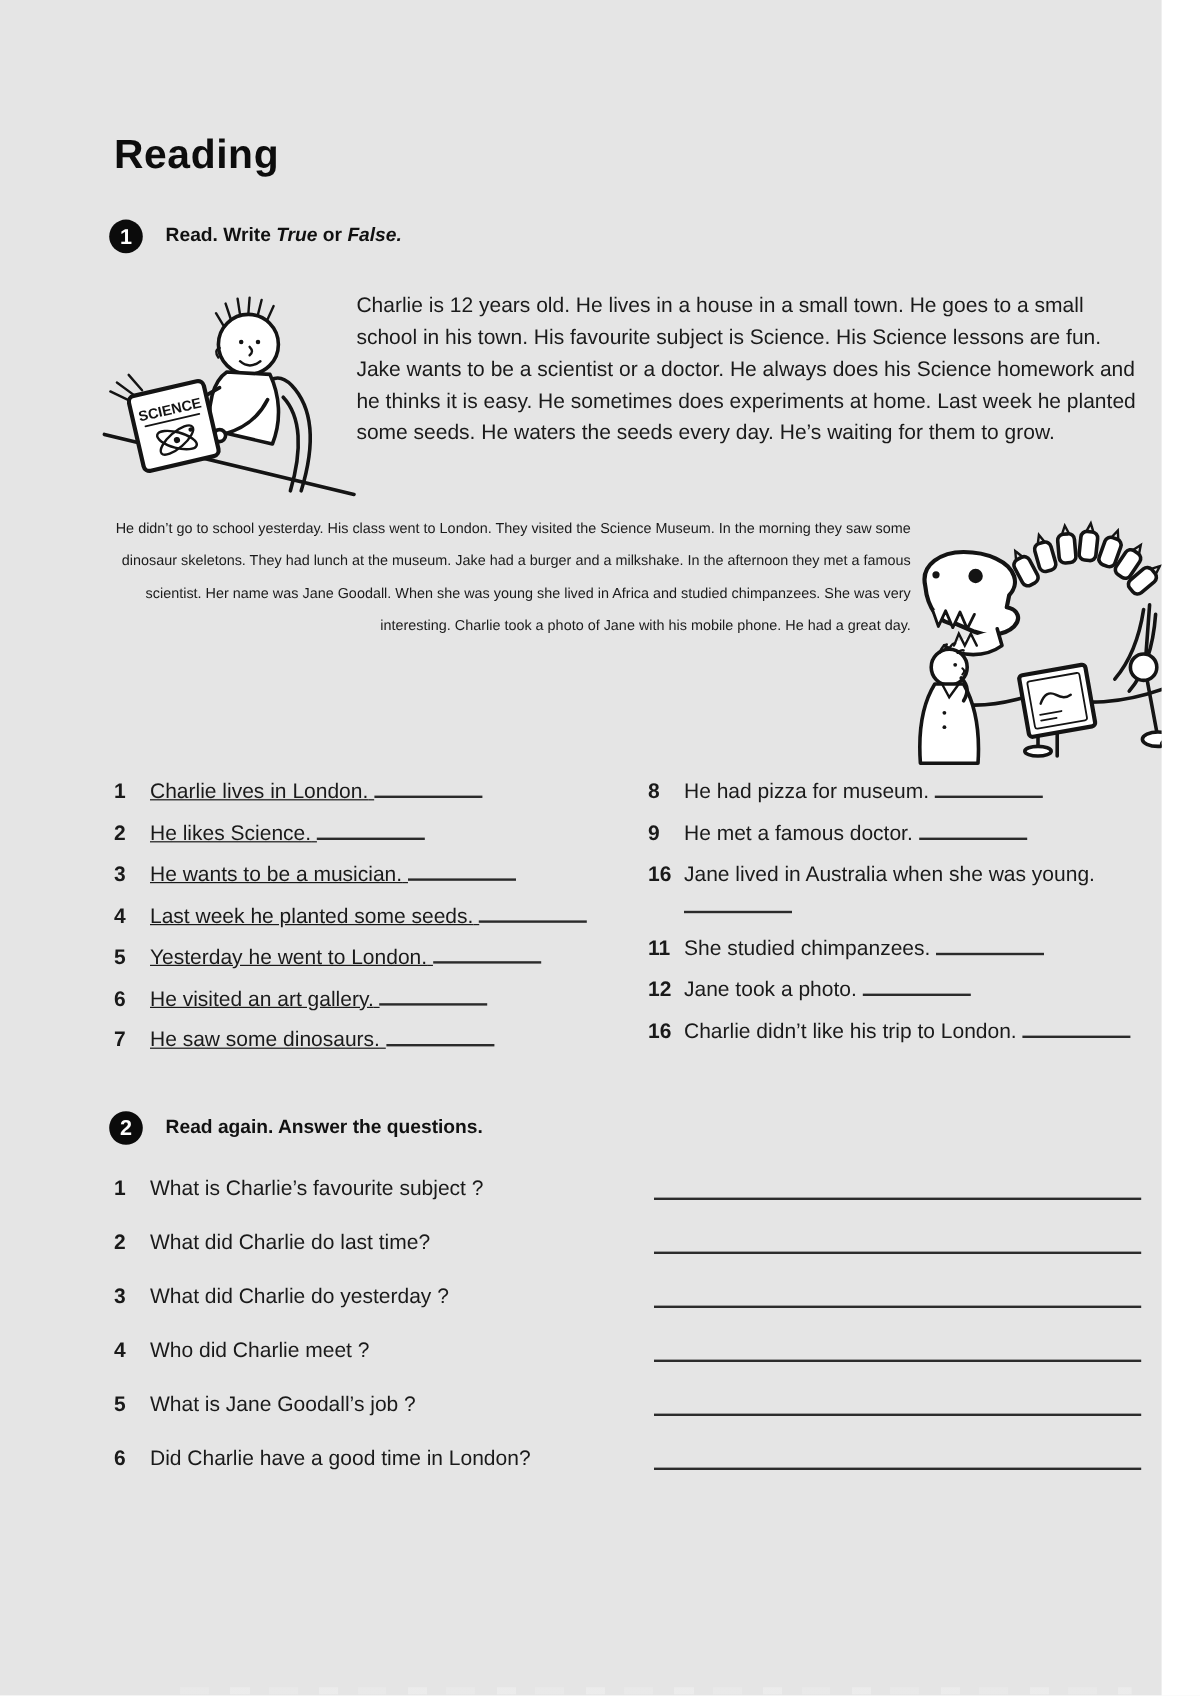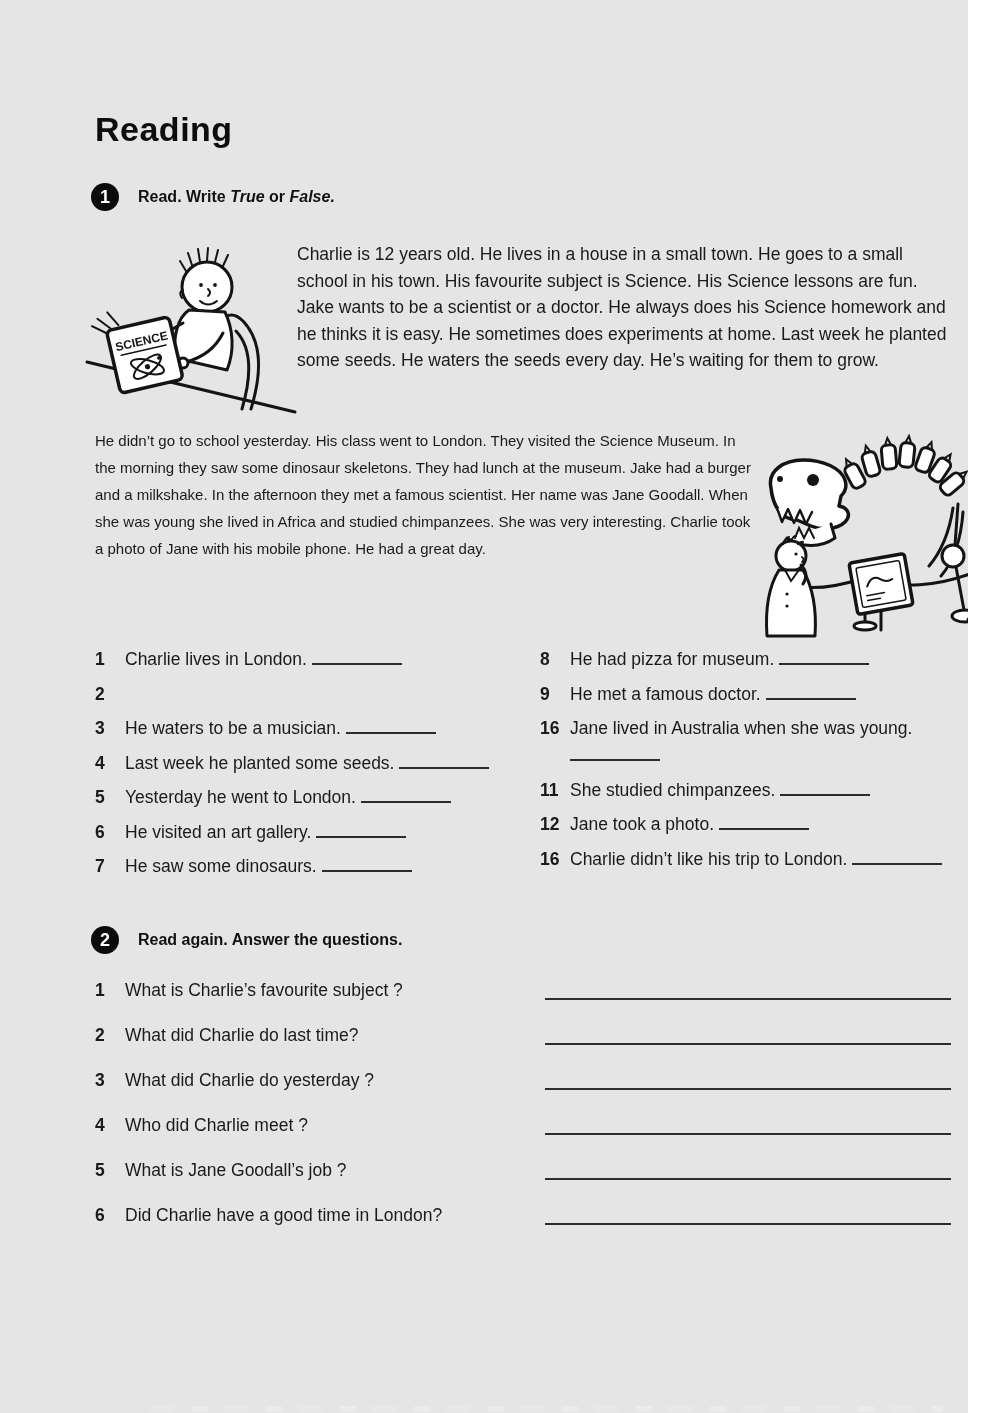--- a/index.html
+++ b/index.html
@@ -18,30 +18,30 @@
     width:28px; height:28px; border-radius:50%; background:#0b0b0b; color:#ffffff;
     font-weight:bold; font-size:18px; display:flex; align-items:center; justify-content:center;
     flex:none;
   }
   .sec-title { font-weight:bold; font-size:16px; color:#111111; }
   .sec-title i { font-style:italic; }
 
   #row1 { position:absolute; left:85px; top:241px; display:flex; }
   .illu { flex:none; }
   #passage1 { width:650px; font-size:17.5px; line-height:26.6px; }
-  #passage2 { position:absolute; left:95px; top:427px; width:664px; font-size:15px; line-height:27px; }
+  #passage2 { position:absolute; left:95px; top:427px; width:664px; font-size:12px; line-height:27px;text-align:right; }
   #dino-box { position:absolute; left:757px; top:424px; }
 
   #tf-grid { position:absolute; left:95px; top:646px; display:flex; }
   #tf-col-left  { width:445px; flex:none; }
   #tf-col-right { width:430px; flex:none; }
   .tf-item { display:flex; font-size:17.5px; line-height:27px; margin-bottom:7.5px; }
   .tf-num { width:30px; font-weight:bold; flex:none; }
   .tf-text { flex:none; }
-  #tf-col-left  .tf-text { width:395px; }
+  #tf-col-left  .tf-text { width:395px;text-decoration:underline; }
   #tf-col-right .tf-text { width:398px; }
   .blank {
     display:inline-block; width:90px; height:15px;
     border-bottom:2px solid #2b2b2b; vertical-align:baseline;
   }
 
   #ex2-list { position:absolute; left:95px; top:977px; width:856px; }
   .q-row { display:flex; margin-bottom:18px; }
   .q-num { width:30px; font-weight:bold; font-size:17.5px; line-height:27px; flex:none; }
   .q-text { width:420px; font-size:17.5px; line-height:27px; flex:none; }
@@ -188,24 +188,25 @@
   </div>
 
   <div id="tf-grid">
     <div id="tf-col-left">
       <div class="tf-item">
           <span class="tf-num">1</span>
           <span class="tf-text"><span>Charlie lives in London.</span> <span class="blank"></span></span>
         </div>
       <div class="tf-item">
           <span class="tf-num">2</span>
+          <span class="tf-text"><span>He likes Science.</span> <span class="blank"></span></span>
         </div>
       <div class="tf-item">
           <span class="tf-num">3</span>
-          <span class="tf-text"><span>He waters to be a musician.</span> <span class="blank"></span></span>
+          <span class="tf-text"><span>He wants to be a musician.</span> <span class="blank"></span></span>
         </div>
       <div class="tf-item">
           <span class="tf-num">4</span>
           <span class="tf-text"><span>Last week he planted some seeds.</span> <span class="blank"></span></span>
         </div>
       <div class="tf-item">
           <span class="tf-num">5</span>
           <span class="tf-text"><span>Yesterday he went to London.</span> <span class="blank"></span></span>
         </div>
       <div class="tf-item">

